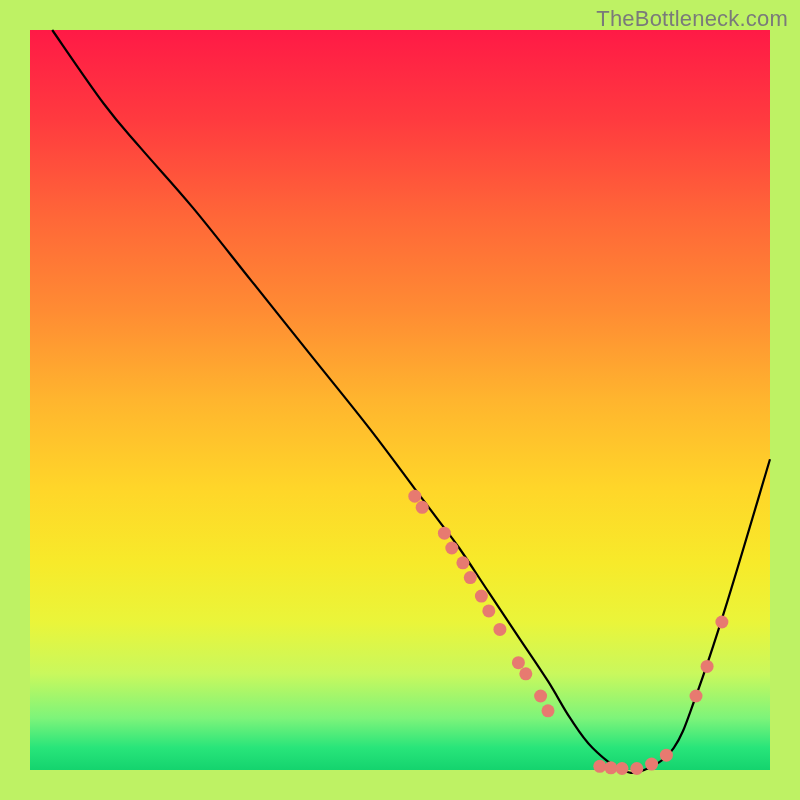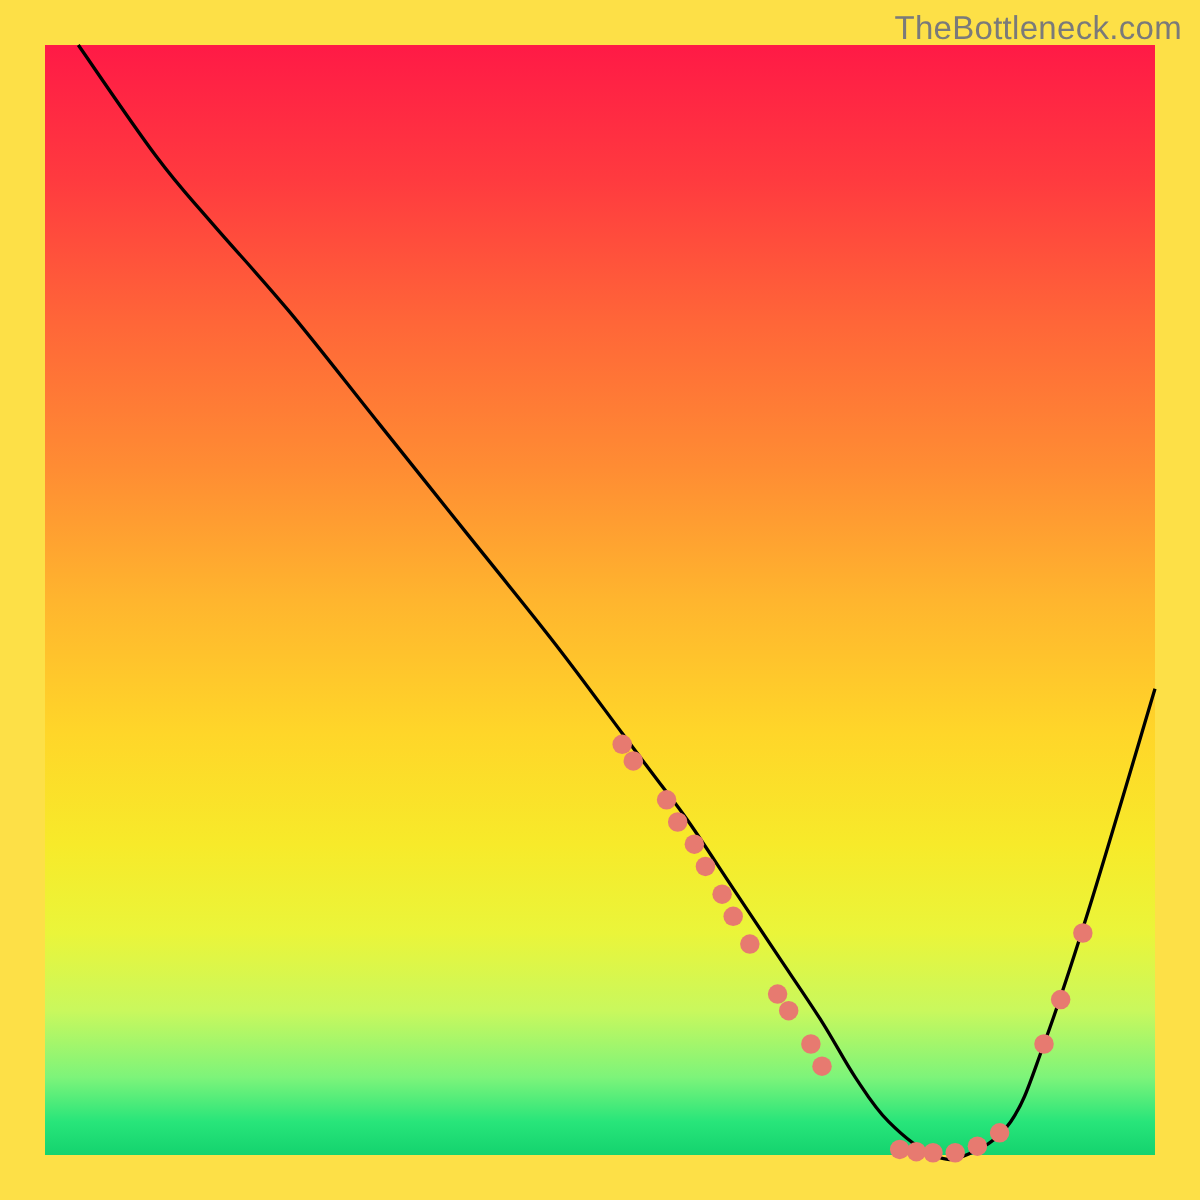--- a/index.html
+++ b/index.html
@@ -7,21 +7,21 @@
     padding: 0;
     width: 800px;
     height: 800px;
     background: #000;
     font-family: Arial, Helvetica, sans-serif;
   }
   .stage {
     position: relative;
     width: 800px;
     height: 800px;
-    background: #fde047;
+    background: #bef264;
   }
   .plot-area {
     position: absolute;
     left: 30px;
     top: 30px;
     width: 740px;
     height: 740px;
     
     background: linear-gradient(
       to bottom,

